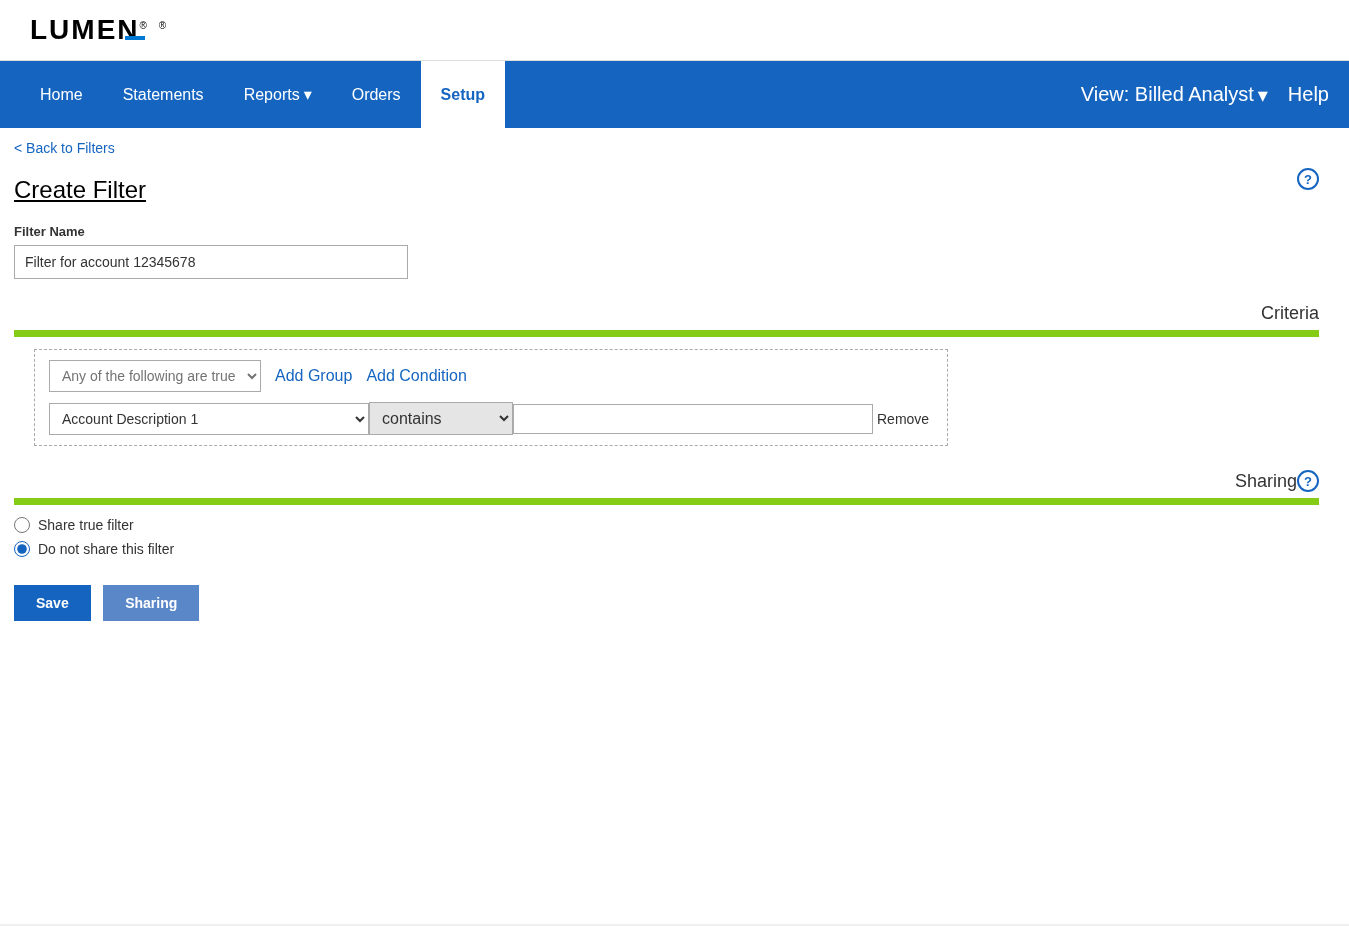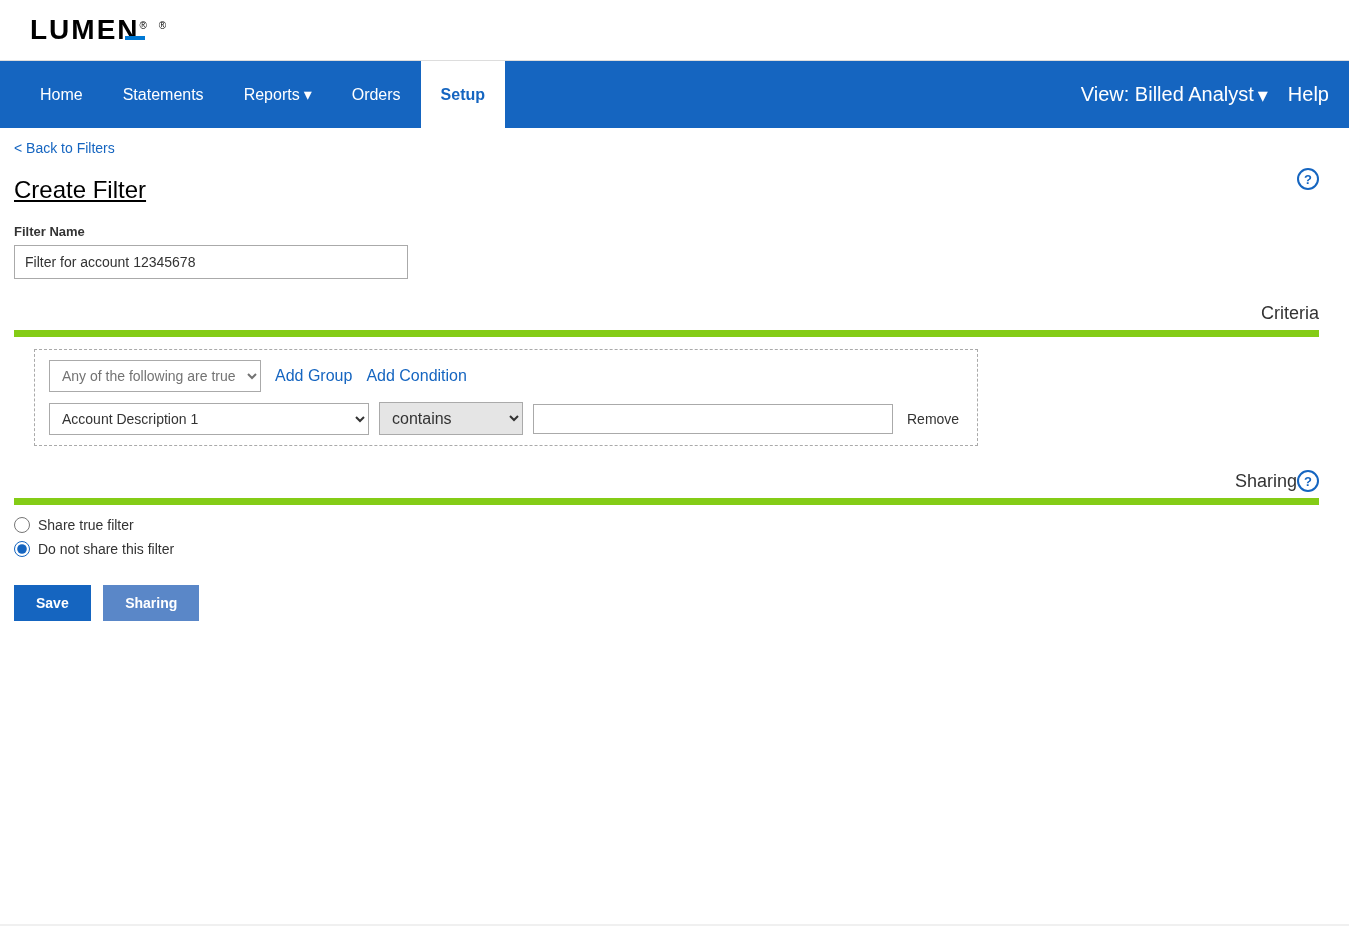--- a/index.html
+++ b/index.html
@@ -177,21 +177,21 @@
       font-size: 16px;
       cursor: pointer;
       text-decoration: none;
       background: none;
       border: none;
     }
 
     .condition-row {
       display: flex;
       align-items: center;
-      gap: 10px;
+      gap: 0;
       margin-left: 0;
     }
     .condition-field-select {
       width: 320px;
       padding: 6px 8px;
       border: 1px solid #aaa;
       font-size: 14px;
       color: #333;
       cursor: pointer;
       background: #fff;

